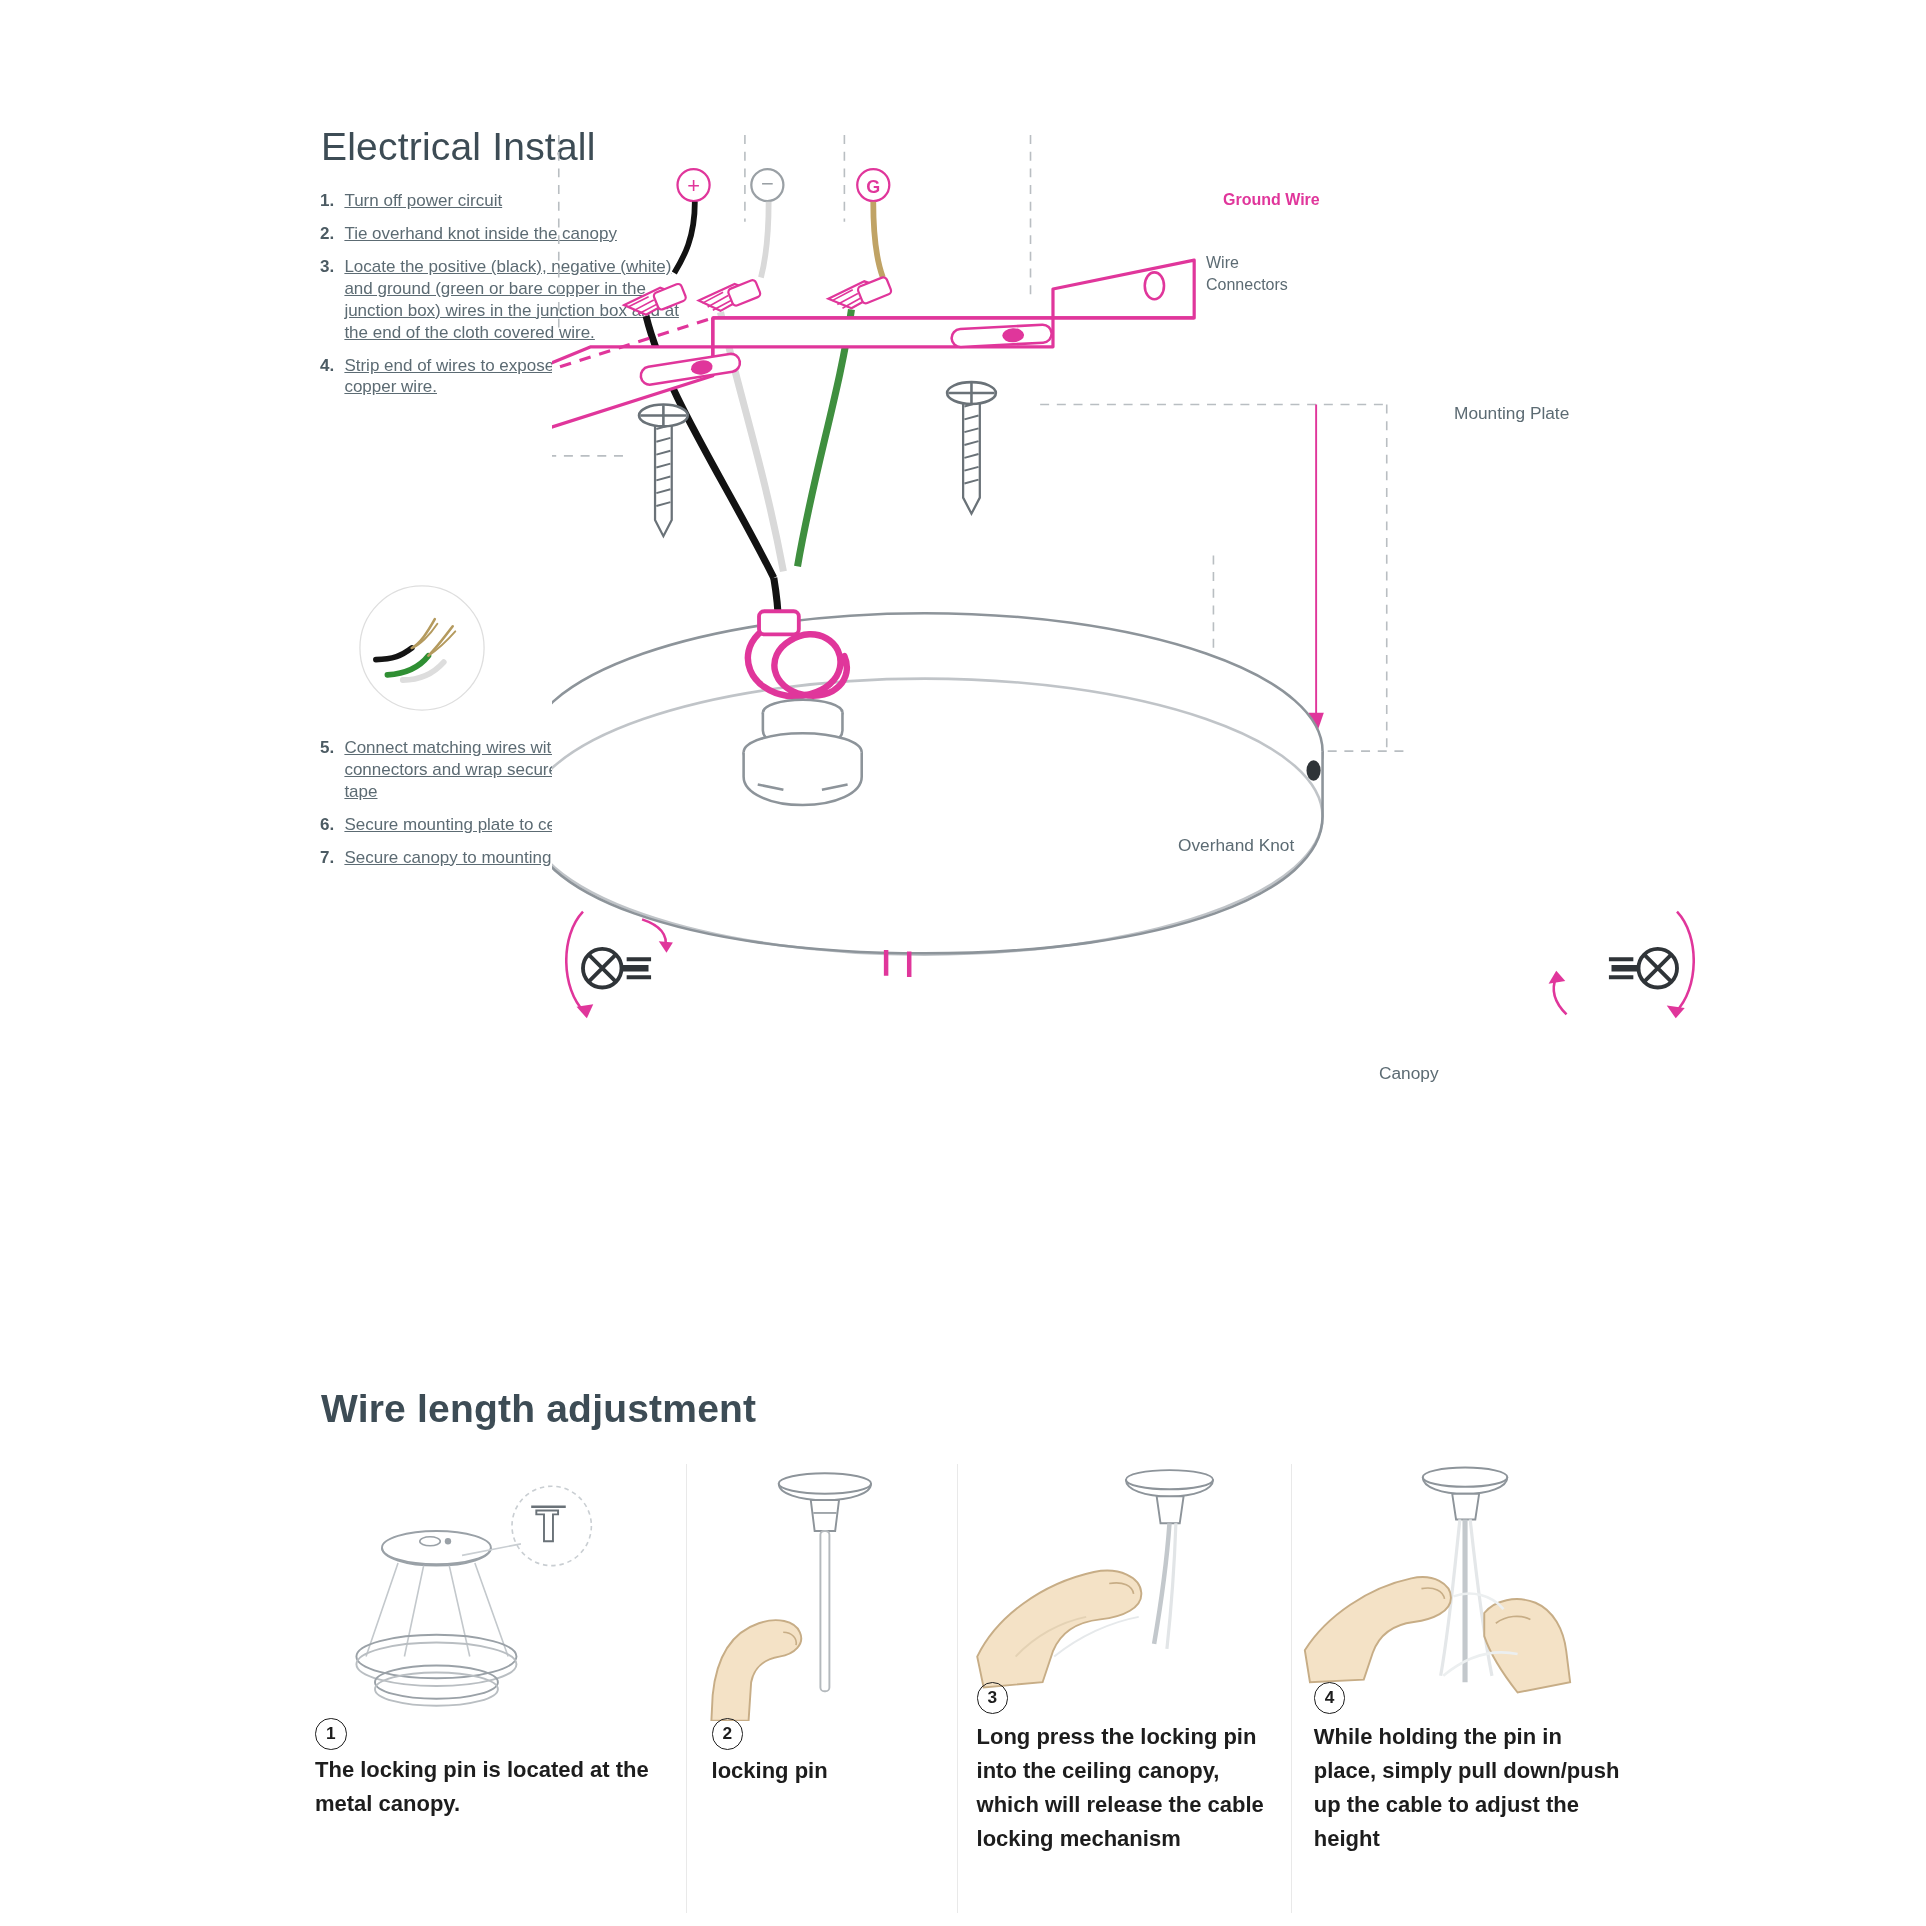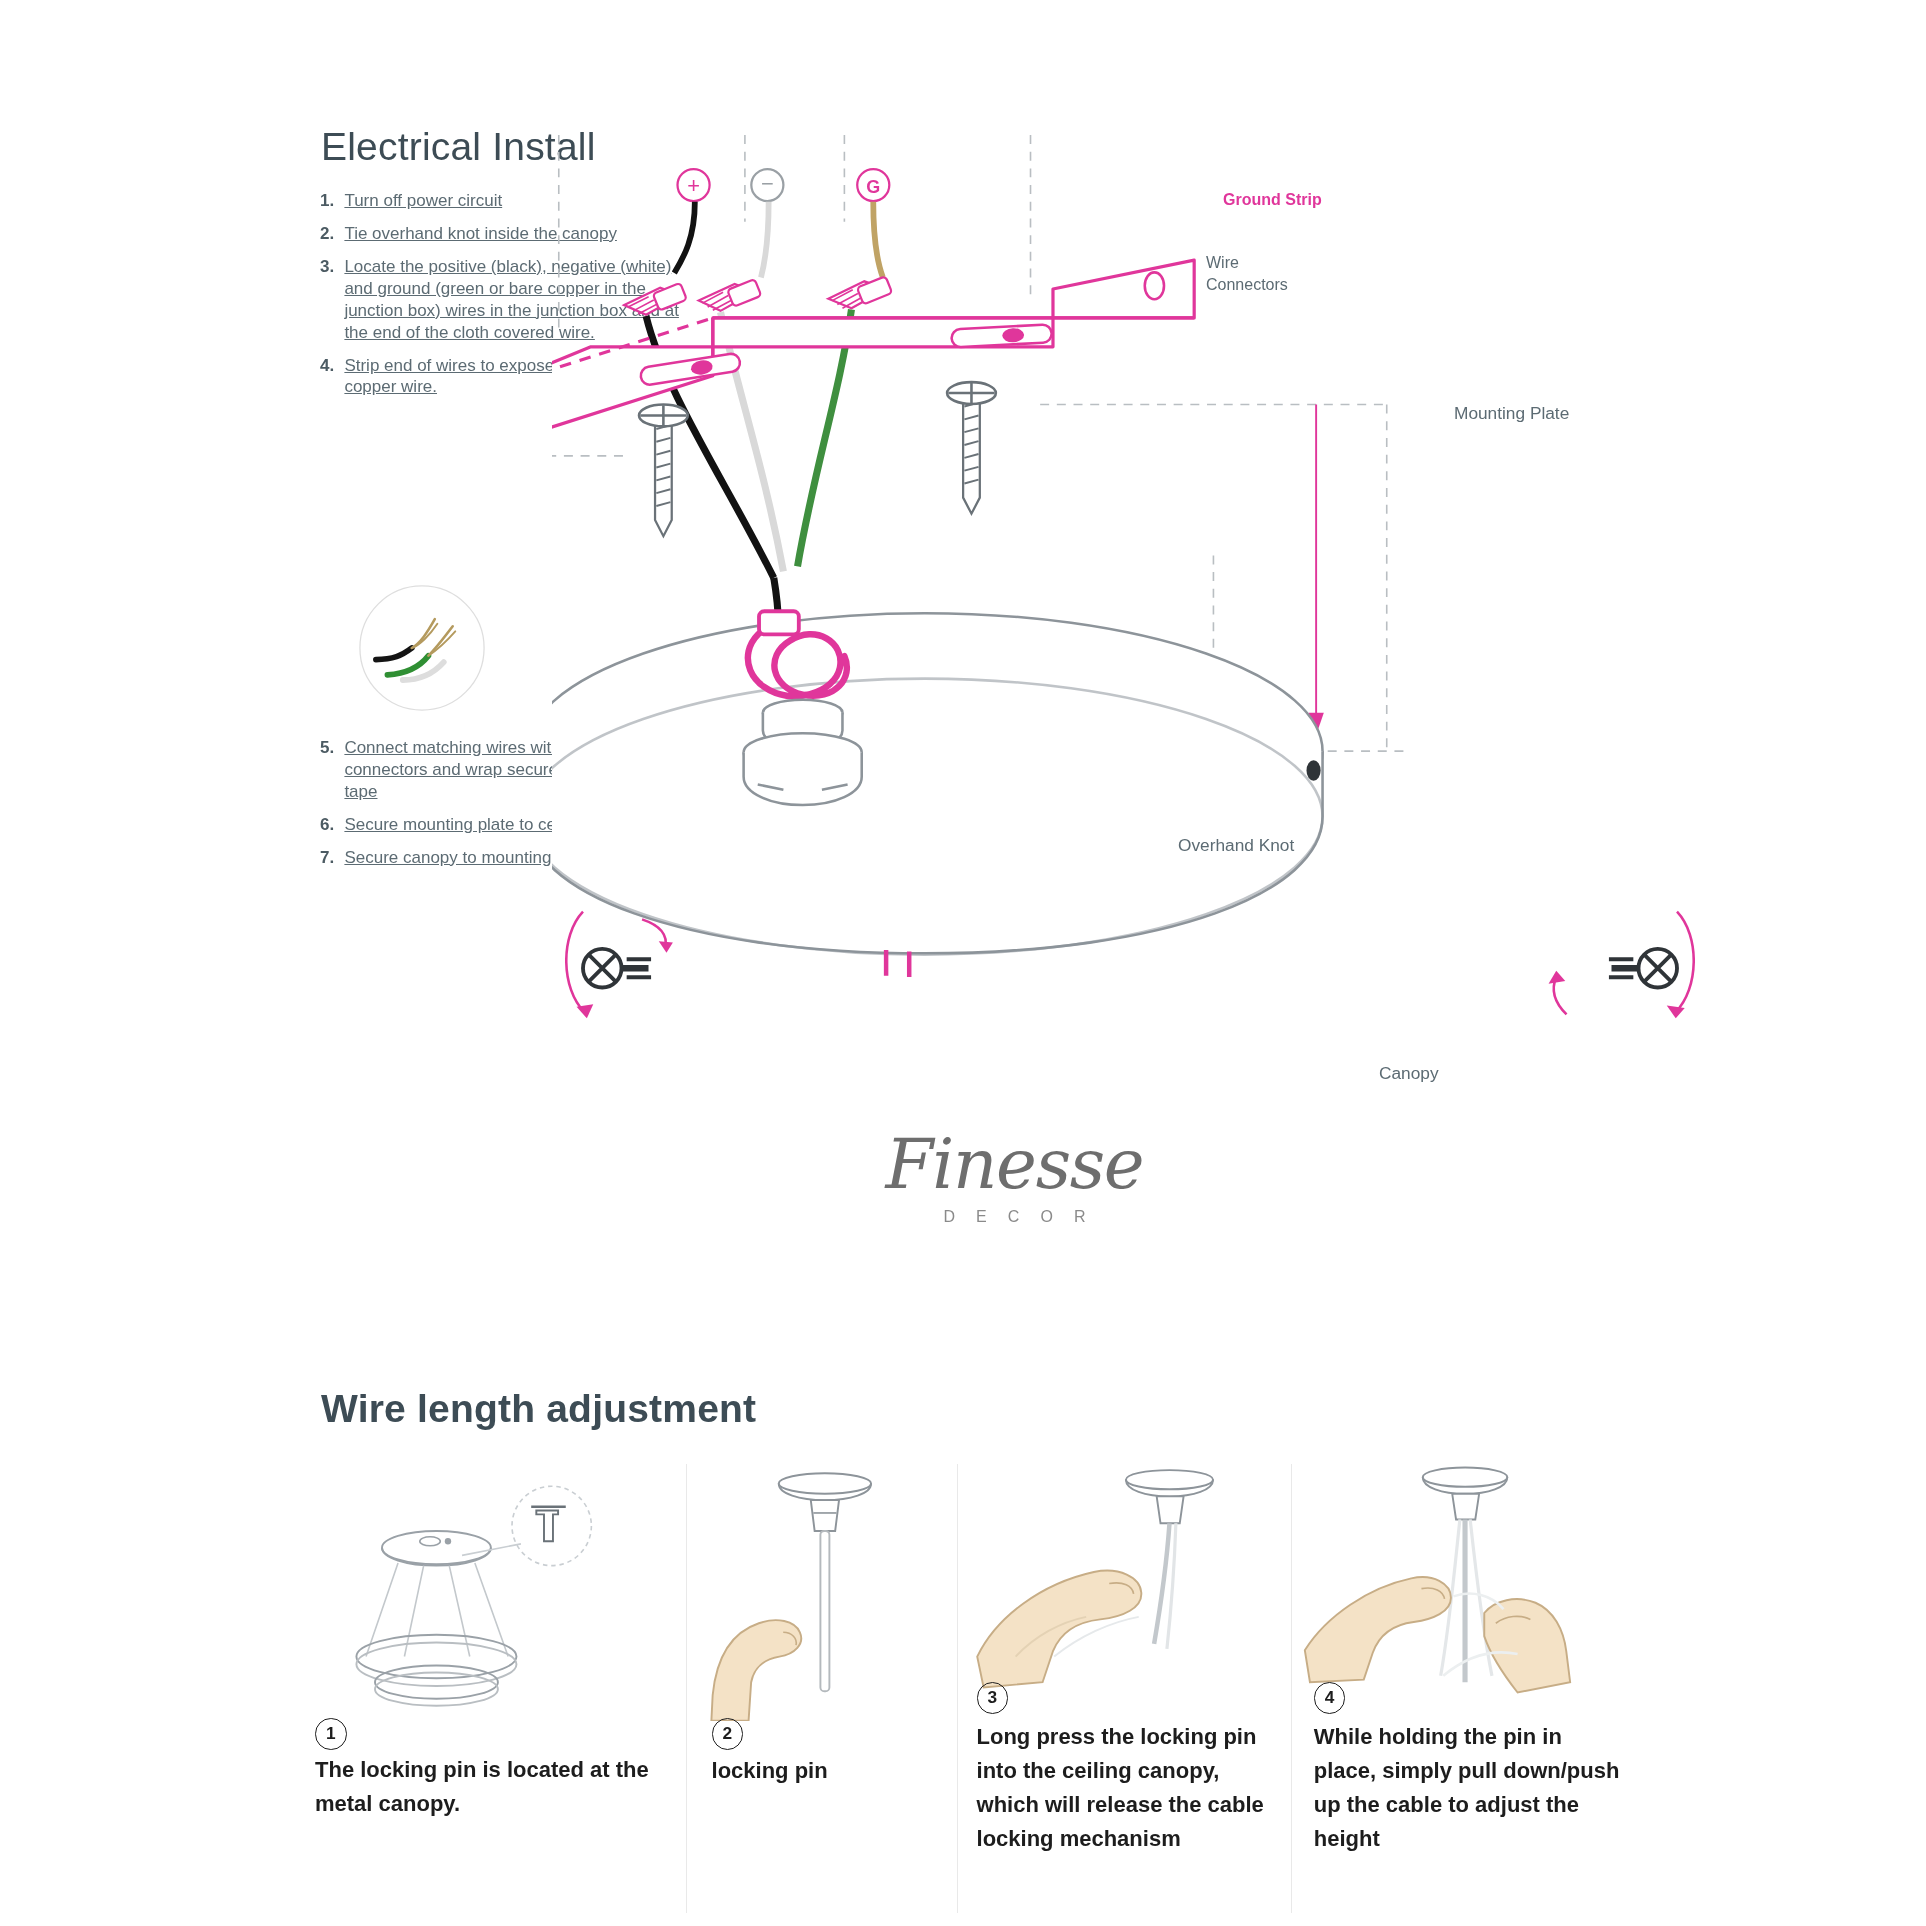--- a/index.html
+++ b/index.html
@@ -335,21 +335,21 @@
       <ellipse cx="390" cy="962" rx="92" ry="30" fill="#ffffff" stroke="#8d949a" stroke-width="4"></ellipse>
       <path d="M298 962 L298 1000 C298 1026 340 1044 390 1044 C440 1044 482 1026 482 1000 L482 962" fill="#ffffff" stroke="#8d949a" stroke-width="4"></path>
       <path d="M320 1012 L360 1020 M420 1020 L460 1012" stroke="#8d949a" stroke-width="4"></path>
     </g>
 
   </svg>
 
   <div class="dlabel lbl-mounting">Mounting Plate</div>
   <div class="dlabel lbl-canopy">Canopy</div>
   <div class="dlabel lbl-knot">Overhand Knot</div>
-  <div class="dlabel lbl-ground" style="color:#e0369b;font-weight:700;">Ground Strip</div>
+  <div class="dlabel lbl-ground" style="color:#e0369b;font-weight:700;">Ground Wire</div>
   <div class="dlabel lbl-wirecon">
     <div>Wire</div>
     <div>Connectors</div>
   </div>
 
   <svg style="position:absolute;left:565px;top:886px;width:167px;height:167px;" viewBox="0 0 260 260">
     <path d="M70 128 L130 128" stroke="#2f3438" stroke-width="10"></path>
     <circle cx="58" cy="128" r="30" fill="#ffffff" stroke="#2f3438" stroke-width="6"></circle>
     <path d="M37 107 L79 149 M79 107 L37 149" stroke="#2f3438" stroke-width="6"></path>
     <path d="M96 114 L134 114 M96 142 L134 142" stroke="#2f3438" stroke-width="6"></path>
@@ -363,24 +363,20 @@
     <path d="M130 128 L190 128" stroke="#2f3438" stroke-width="10"></path>
     <circle cx="202" cy="128" r="30" fill="#ffffff" stroke="#2f3438" stroke-width="6"></circle>
     <path d="M181 107 L223 149 M223 107 L181 149" stroke="#2f3438" stroke-width="6"></path>
     <path d="M126 114 L164 114 M126 142 L164 142" stroke="#2f3438" stroke-width="6"></path>
     <path d="M232 40 C268 78 266 160 230 196" stroke="#e0369b" stroke-width="4" fill="none"></path>
     <path d="M216 186 L230 206 L244 190" fill="#e0369b"></path>
     <path d="M60 200 C40 180 36 160 44 142" stroke="#e0369b" stroke-width="4" fill="none"></path>
     <path d="M32 152 L44 132 L58 148" fill="#e0369b"></path>
   </svg>
 
-  <div class="brand">
-    <div class="brand-name">Finesse</div>
-    <div class="brand-sub">D E C O R</div>
-  </div>
 </div>
 
 <div class="title-wirelength">Wire length adjustment</div>
 
 <div class="panels">
 
   <div class="panel p1">
     <svg class="panel-art" viewBox="0 0 600 400">
       <ellipse cx="210" cy="130" rx="85" ry="26" fill="#ffffff" stroke="#9aa1a7" stroke-width="3"></ellipse>
       <path d="M125 130 C125 146 163 158 210 158 C257 158 295 146 295 130" fill="none" stroke="#9aa1a7" stroke-width="3"></path>

